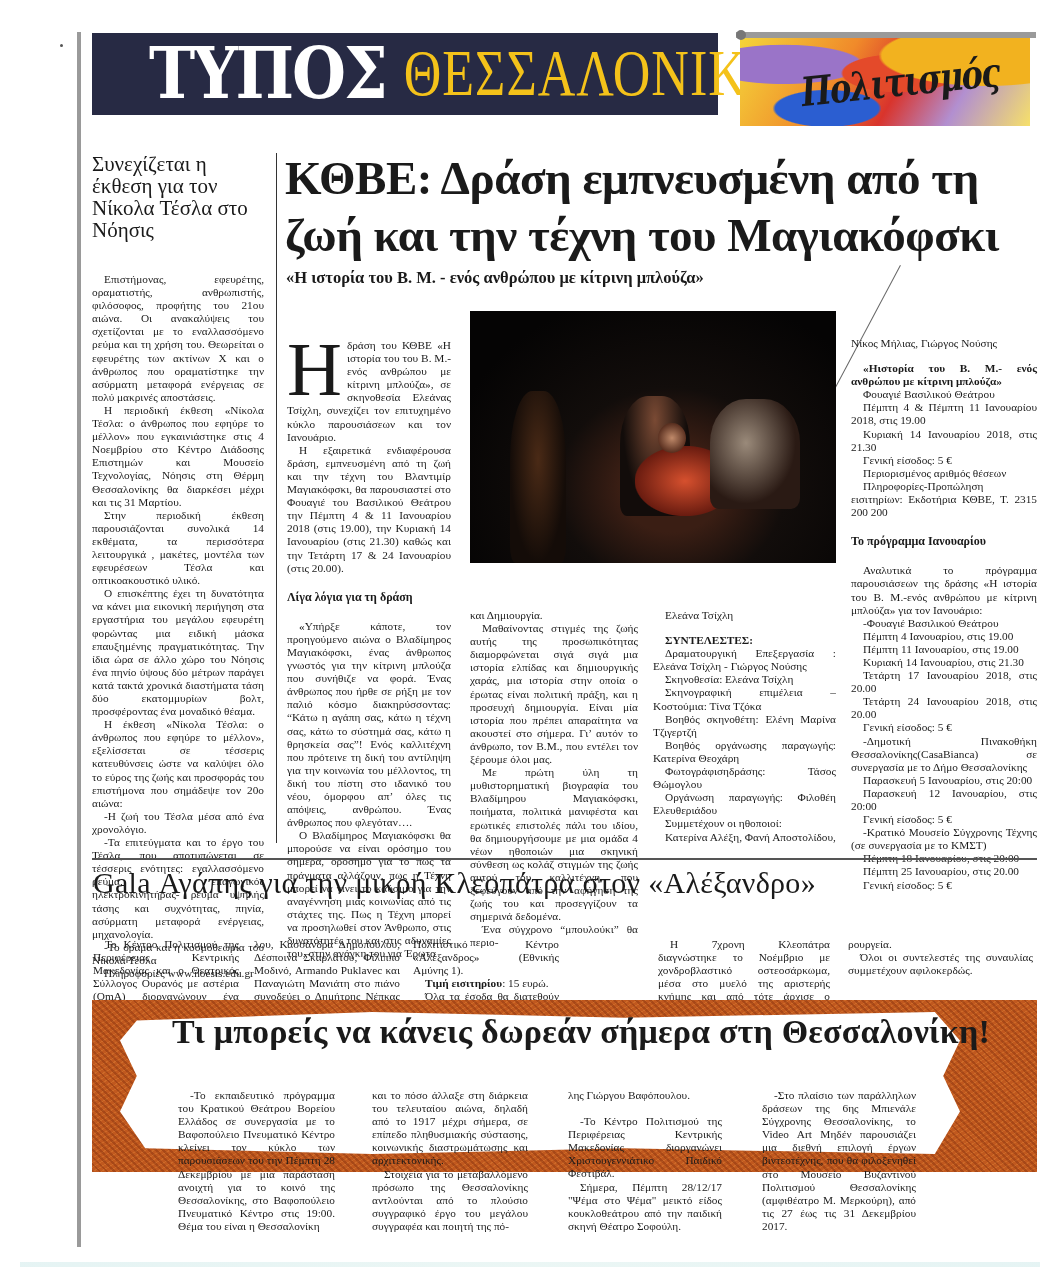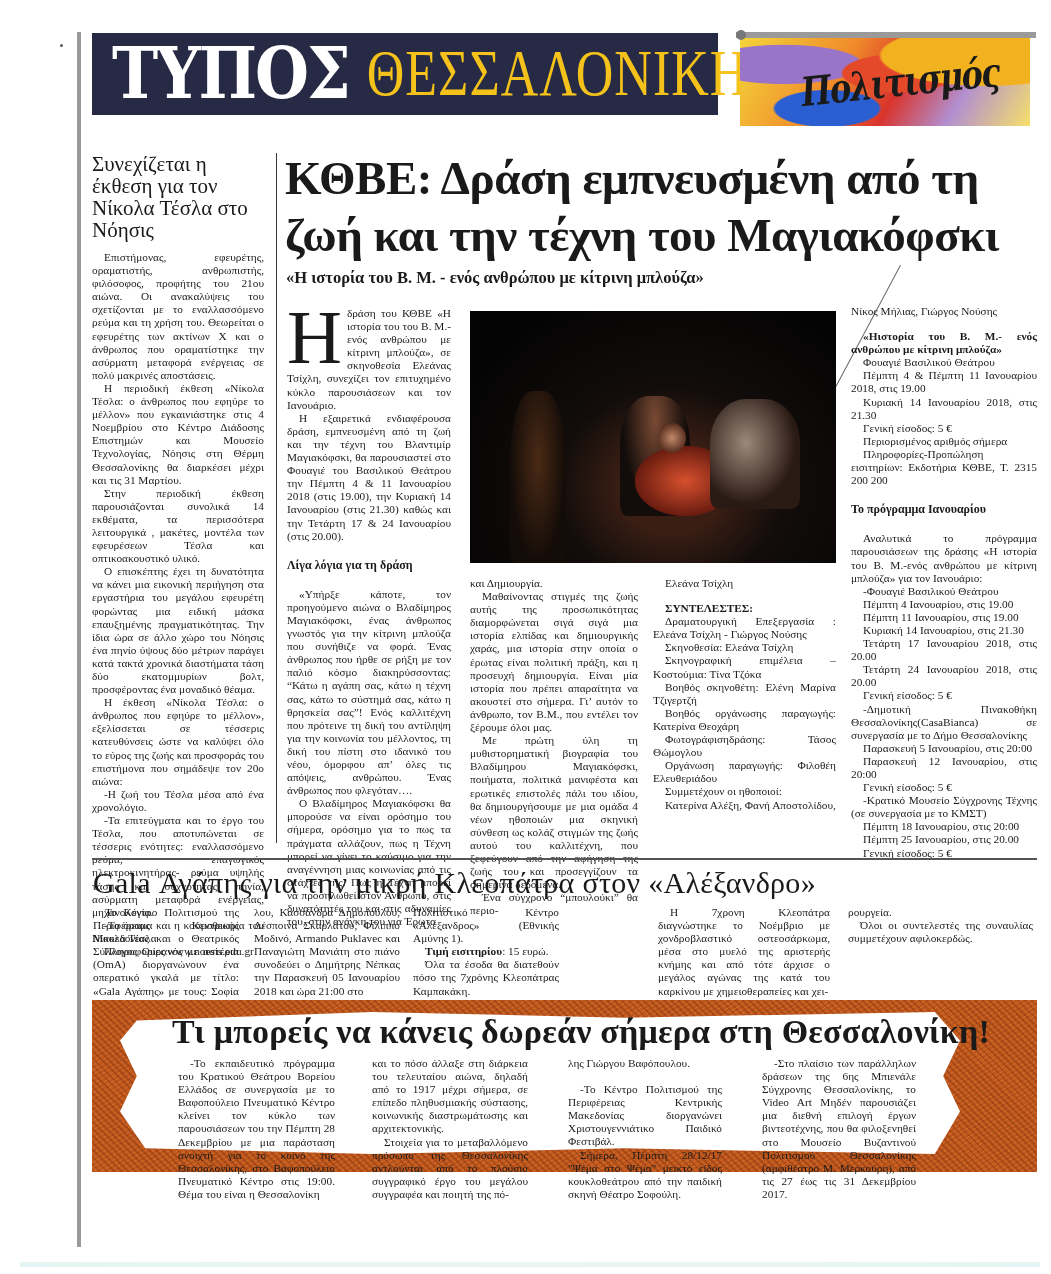--- a/index.html
+++ b/index.html
@@ -3,42 +3,42 @@
 <meta charset="utf-8">
 <style>
   * { box-sizing: border-box; margin: 0; padding: 0; }
   html, body { width: 1051px; height: 1274px; background: #ffffff; overflow: hidden; }
   body { position: relative; font-family: "Liberation Serif", "DejaVu Serif", serif; color: #1a1a1a; }
 
   .page-rule { position: absolute; left: 77px; top: 32px; width: 4px; height: 1215px; background: #9a9a9a; }
   .stray-mark { position: absolute; width: 3px; height: 3px; background: #555; border-radius: 50%; }
 
   
-  .masthead { position: absolute; left: 92px; top: 33px; width: 626px; height: 82px; background: #272a44; display: flex; align-items: center; }
+  .masthead { position: absolute; left: 92px; top: 33px; width: 626px; height: 82px; background: #272a44; display: flex; align-items: center; padding-left: 37px; }
   .mast-typos { font-family: "DejaVu Serif", serif; font-weight: bold; color: #ffffff; font-size: 62px; letter-spacing: -2px; margin-left: 20px; transform: scaleY(1.15); line-height: 1; }
   .mast-city { font-family: "Liberation Serif", serif; color: #f4c21a; font-size: 52px; margin-left: 18px; letter-spacing: 1px; transform: scaleY(1.25); line-height: 1; }
 
   .culture-box { position: absolute; left: 736px; top: 30px; width: 300px; height: 96px; overflow: hidden; }
   .culture-bar { position: absolute; left: 0; top: 2px; width: 300px; height: 6px; background: #9a9a9a; }
   .culture-knob { position: absolute; left: 0; top: 0; width: 10px; height: 10px; border-radius: 50%; background: #777; }
   .culture-art { position: absolute; left: 4px; top: 8px; width: 290px; height: 88px;
     background:
       radial-gradient(ellipse at 85% 20%, #f2b21f 0 30%, transparent 31%),
       radial-gradient(ellipse at 30% 80%, #2b5ed1 0 18%, transparent 19%),
       radial-gradient(ellipse at 55% 40%, #e44a2a 0 25%, transparent 26%),
       radial-gradient(ellipse at 15% 30%, #9a74c8 0 22%, transparent 23%),
       linear-gradient(120deg, #f4d53a 0%, #f08a2a 35%, #d9342c 55%, #b28fd0 75%, #f6e06a 100%); }
   .culture-label { position: absolute; left: 40px; top: 28px; font-family: "DejaVu Serif", serif; font-style: italic; font-weight: bold; font-size: 40px; color: #1a1a1a; transform: rotate(-6deg) scaleX(0.8); letter-spacing: -2px; }
 
   
   .left-col { position: absolute; left: 92px; top: 153px; width: 172px; }
   .left-col h2 { font-size: 21px; font-weight: normal; line-height: 22px; margin-bottom: 10px; }
   .col-divider { position: absolute; left: 276px; top: 153px; width: 1px; height: 690px; background: #333; }
 
-  .body-text { font-size: 11.3px; line-height: 13.1px; text-align: justify; }
+  .body-text { font-size: 11.3px; line-height: 13.1px; text-align: justify; margin-top: 32px; }
   .body-text p { text-indent: 12px; }
 
   
   .main-headline { position: absolute; left: 285px; top: 150px; width: 760px; font-size: 47px; font-weight: bold; line-height: 57px; letter-spacing: -0.5px; }
   .main-subtitle { position: absolute; left: 286px; top: 268px; font-size: 16.5px; font-weight: bold; }
   .slash-line { position: absolute; left: 900px; top: 265px; width: 1px; height: 170px; background: #666; transform: rotate(28deg); transform-origin: top left; }
 
   .kthbe-col1 { position: absolute; left: 287px; top: 307px; width: 164px; }
   .dropcap { float: left; font-size: 76px; line-height: 60px; margin: 0 5px 0 0; font-weight: normal; }
   .kthbe-col1 .first { text-indent: 0; }
@@ -162,21 +162,21 @@
 </div>
 
 <div class="kthbe-col4 body-text">
   <p class="noindent">Νίκος Μήλιας, Γιώργος Νούσης</p>
   <div class="info-block">
     <p class="info-title">«Ηιστορία του Β. Μ.- ενός ανθρώπου με κίτρινη μπλούζα»</p>
     <p>Φουαγιέ Βασιλικού Θεάτρου</p>
     <p>Πέμπτη 4 &amp; Πέμπτη 11 Ιανουαρίου 2018, στις 19.00</p>
     <p>Κυριακή 14 Ιανουαρίου 2018, στις 21.30</p>
     <p>Γενική είσοδος: 5 €</p>
-    <p>Περιορισμένος αριθμός σήμερα</p>
+    <p>Περιορισμένος αριθμός θέσεων</p>
     <p>Πληροφορίες-Προπώληση εισιτηρίων: Εκδοτήρια ΚΘΒΕ, Τ. 2315 200 200</p>
   </div>
   <p class="prog-title">Το πρόγραμμα Ιανουαρίου</p>
   <p>Αναλυτικά το πρόγραμμα παρουσιάσεων της δράσης «Η ιστορία του Β. Μ.-ενός ανθρώπου με κίτρινη μπλούζα» για τον Ιανουάριο:</p>
   <p>-Φουαγιέ Βασιλικού Θεάτρου</p>
   <p>Πέμπτη 4 Ιανουαρίου, στις 19.00</p>
   <p>Πέμπτη 11 Ιανουαρίου, στις 19.00</p>
   <p>Κυριακή 14 Ιανουαρίου, στις 21.30</p>
   <p>Τετάρτη 17 Ιανουαρίου 2018, στις 20.00</p>
   <p>Τετάρτη 24 Ιανουαρίου 2018, στις 20.00</p>

